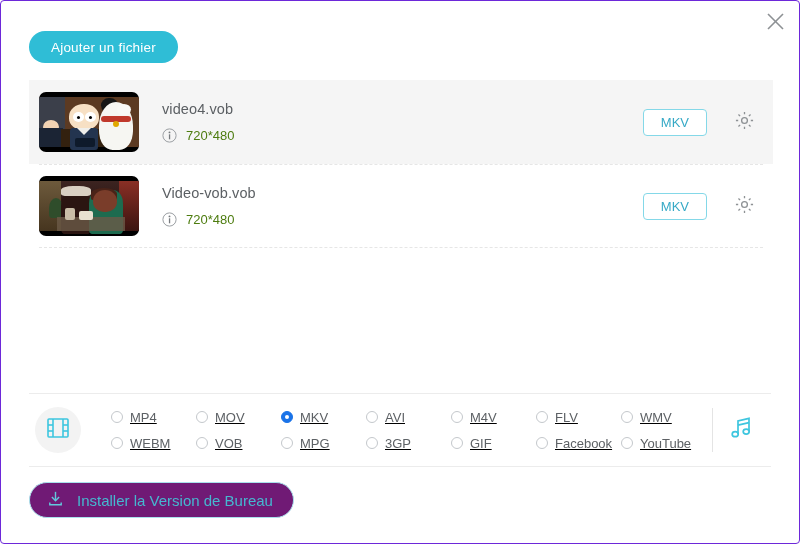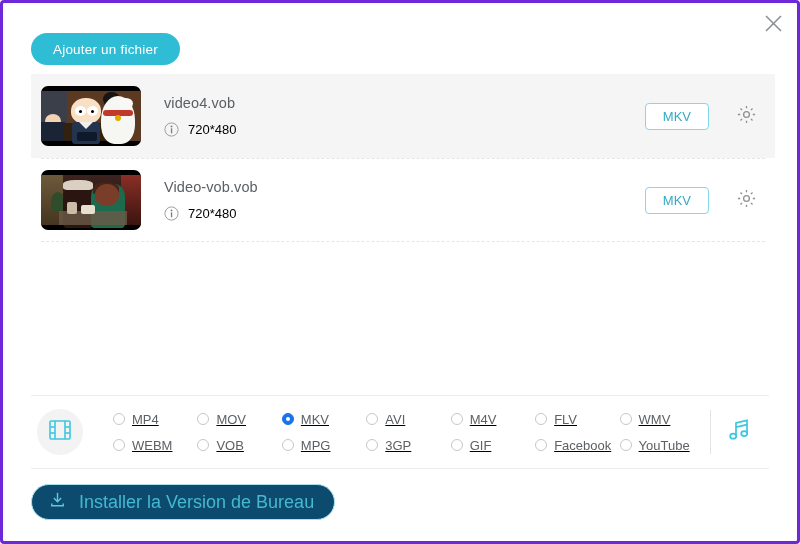--- a/index.html
+++ b/index.html
@@ -6,21 +6,21 @@
   html, body {
     width: 800px; height: 544px;
     background: #ffffff;
     font-family: "Liberation Sans", sans-serif;
     overflow: hidden;
   }
   #app {
     position: relative;
     width: 800px; height: 544px;
     background: #fff;
-    border: 3px solid #6d28d9;
+    border: 1px solid #6d28d9;
     border-radius: 4px;
   }
 
   
   .close-btn {
     position: absolute; top: 6px; right: 10px;
     width: 28px; height: 28px;
     display: flex; align-items: center; justify-content: center;
     cursor: pointer;
   }
@@ -37,21 +37,21 @@
     padding: 0 22px;
     font-size: 13.5px;
     font-family: "Liberation Sans", sans-serif;
     cursor: pointer;
     letter-spacing: .2px;
   }
 
   
   .file-list {
     position: absolute;
-    top: 71px; left: 28px;
+    top: 79px; left: 28px;
     width: 744px;
     height: 315px;
     overflow: hidden;
   }
   .file-row {
     position: relative;
     display: flex;
     align-items: center;
     height: 84px;
     padding: 0 18px 0 10px;
@@ -120,21 +120,21 @@
 
   .file-meta { flex: 1 1 auto; padding-left: 23px; }
   .file-name {
     font-size: 14.5px;
     color: #5b5f63;
     margin-bottom: 11px;
     letter-spacing: .1px;
   }
   .file-sub { display: flex; align-items: center; gap: 9px; }
   .info-icon { width: 15px; height: 15px; display: block; }
-  .file-res { font-size: 13px; color: #000000; }
+  .file-res { font-size: 13px; color: #4d7c0f; }
 
   .fmt-tag {
     flex: 0 0 auto;
     border: 1px solid #84d8e8;
     color: #36a9c6;
     border-radius: 4px;
     font-size: 13px;
     padding: 6px 17px;
     background: #fff;
     cursor: pointer;
@@ -222,22 +222,22 @@
     height: 36px;
     display: flex; align-items: center; justify-content: space-between;
   }
   .install-btn {
     display: flex; align-items: center; gap: 12px;
     border: 1px solid #a9e1ec;
     border-radius: 18px;
     height: 36px;
     padding: 0 20px 0 16px;
     color: #45b8d0;
-    font-size: 18px;
-    background: #0c4a6e;
+    font-size: 15px;
+    background: #701a75;
     cursor: pointer;
   }
   .convert-btn {
     background: #2fbdd6;
     color: #fff;
     border: none;
     border-radius: 18px;
     height: 36px;
     width: 120px;
     font-size: 13.5px;

